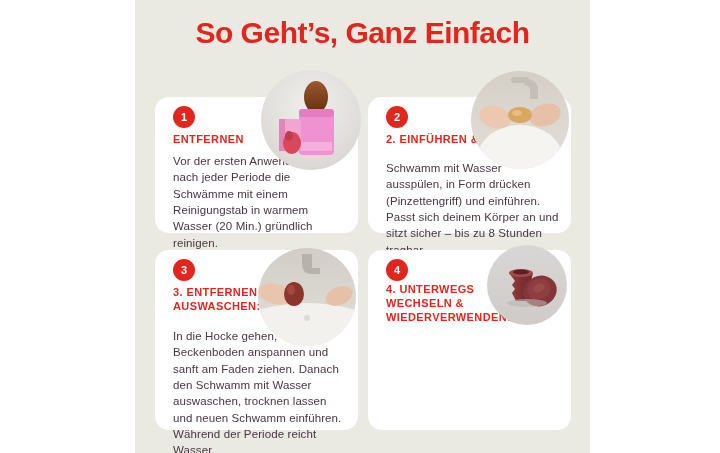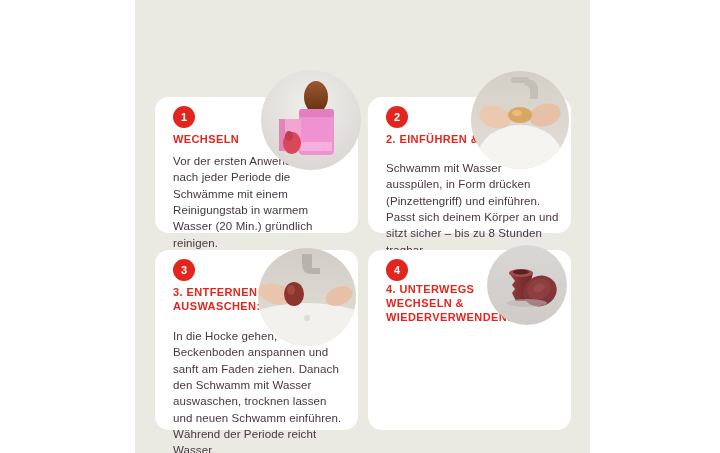--- a/index.html
+++ b/index.html
@@ -84,24 +84,25 @@
   .photo-1 { left: 126px; top: 70px;  width: 100px; height: 100px; }
   .photo-2 { left: 336px; top: 71px;  width: 98px;  height: 98px; }
   .photo-3 { left: 123px; top: 248px; width: 98px;  height: 98px; }
   .photo-4 { left: 352px; top: 245px; width: 80px;  height: 80px; }
 </style>
 </head>
 <body>
 
 <div class="panel">
 
+  <h1 class="page-title">So Geht’s, Ganz Einfach</h1>
 
   <div class="card card-1">
     <div class="badge">1</div>
-    <div class="step-heading">WECHSELN</div>
+    <div class="step-heading">ENTFERNEN</div>
     <div class="step-body">Vor der ersten Anwendung und nach jeder Periode die Schwämme mit einem Reinigungstab in warmem Wasser (20 Min.) gründlich reinigen.</div>
   </div>
 
   <div class="card card-2">
     <div class="badge">2</div>
     <div class="step-heading">2. EINFÜHREN &amp; TRAGEN:</div>
     <div class="step-body">Schwamm mit Wasser ausspülen, in Form drücken (Pinzettengriff) und einführen. Passt sich deinem Körper an und sitzt sicher – bis zu 8 Stunden tragbar.</div>
   </div>
 
   <div class="card card-3">

